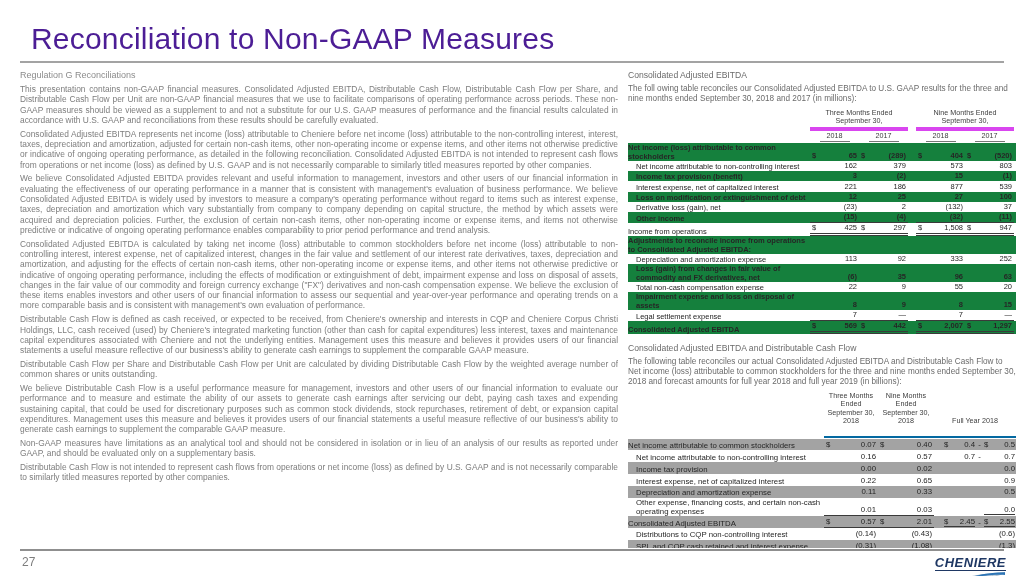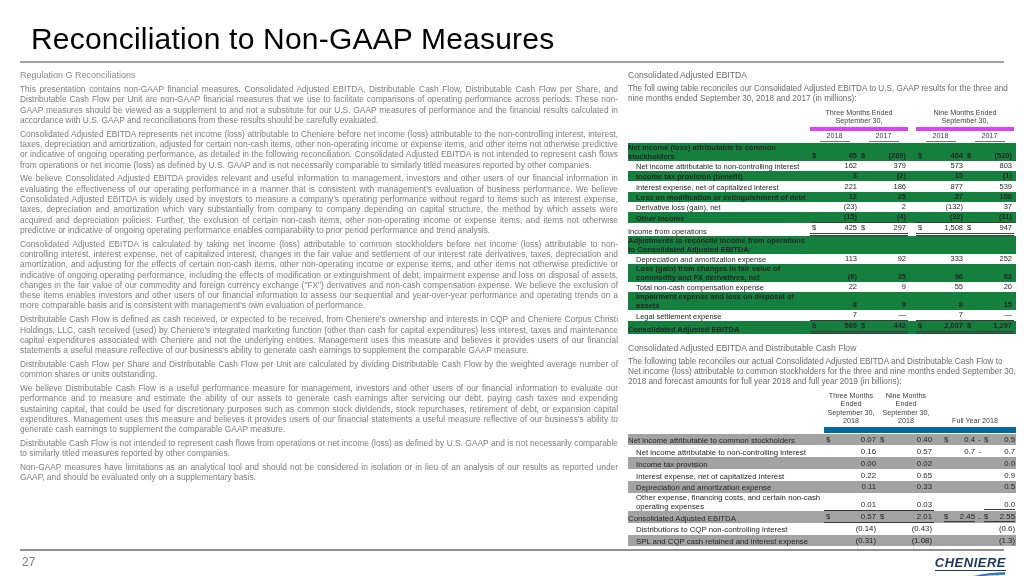--- a/index.html
+++ b/index.html
@@ -1,19 +1,19 @@
 <!DOCTYPE html>
 <html><head>
 <meta charset="utf-8">
 <style>
   html,body{margin:0;padding:0;width:1024px;height:576px;overflow:hidden;background:#ffffff;}
   .slide{position:relative;width:1024px;height:576px;background:#fff;font-family:"Liberation Sans",sans-serif;}
 
   
-  .page-title{position:absolute;left:31px;top:22px;margin:0;font-size:30px;font-weight:400;color:#000000;letter-spacing:.2px;}
+  .page-title{position:absolute;left:31px;top:22px;margin:0;font-size:30px;font-weight:400;color:#4c1d95;letter-spacing:.2px;}
   .title-rule{position:absolute;left:20px;width:984px;top:61px;height:2px;background:#a3a3a3;}
 
   
   .left-col{position:absolute;left:20px;top:70px;width:598px;height:478px;overflow:hidden;}
   .reg-heading{font-size:9px;color:#8c8c8c;margin:0 0 4px 0;}
   .para{font-size:8.4px;line-height:10.3px;color:#7d7d7d;text-align:justify;margin:0 0 3.5px 0;}
 
   
   .right-col{position:absolute;left:628px;top:70px;width:388px;height:478px;overflow:hidden;color:#262626;}
   .sec-heading{font-size:8.6px;color:#6b6b6b;margin:0 0 4px 0;}
@@ -34,21 +34,21 @@
   .ind1{padding-left:8px;box-sizing:border-box;flex:0 0 182px;}
   .tcell{flex:0 0 49px;display:flex;align-items:flex-end;box-sizing:border-box;padding:0 2px 1px 2px;}
   .cur{width:9px;text-align:left;}
   .num{flex:1;text-align:right;}
   .rule-single .bcell{border-bottom:1px solid #3a3a3a;}
   .rule-double .bcell{border-bottom:3px double #3a3a3a;}
 
   
   .t2head{display:flex;align-items:flex-end;font-size:7.2px;line-height:8.4px;color:#404040;margin-bottom:1px;}
   .t2spacer{flex:0 0 196px;}
-  .t2h{text-align:center;white-space:pre-line;border-bottom:6px solid #0369a1;padding-bottom:1px;box-sizing:border-box;}
+  .t2h{text-align:center;white-space:pre-line;border-bottom:2px solid #0369a1;padding-bottom:10px;box-sizing:border-box;}
   .t2h.c0{flex:0 0 54px;}
   .t2h.c1{flex:0 0 56px;}
   .t2h.c2{flex:0 0 82px;}
   .t2row{display:flex;align-items:flex-end;min-height:11.8px;font-size:7.8px;line-height:9.2px;}
   .t2row.shaded{background:#a3a3a3;}
   .t2lbl{flex:0 0 196px;box-sizing:border-box;padding-right:3px;}
   .t2lbl.ind1{padding-left:8px;flex:0 0 196px;}
   .lbl-rule{border-bottom:1px solid #3a3a3a;}
   .t2c{flex:0 0 54px;display:flex;align-items:flex-end;box-sizing:border-box;padding:0 2px 1px 2px;}
   .t2c.w2{flex:0 0 56px;}
@@ -76,22 +76,22 @@
   <div class="left-col">
     <div class="reg-heading">Regulation G Reconciliations</div>
     <div id="paras">
         <p class="para">This presentation contains non-GAAP financial measures. Consolidated Adjusted EBITDA, Distributable Cash Flow, Distributable Cash Flow per Share, and Distributable Cash Flow per Unit are non-GAAP financial measures that we use to facilitate comparisons of operating performance across periods. These non-GAAP measures should be viewed as a supplement to and not a substitute for our U.S. GAAP measures of performance and the financial results calculated in accordance with U.S. GAAP and reconciliations from these results should be carefully evaluated.</p>
         <p class="para">Consolidated Adjusted EBITDA represents net income (loss) attributable to Cheniere before net income (loss) attributable to the non-controlling interest, interest, taxes, depreciation and amortization, adjusted for certain non-cash items, other non-operating income or expense items, and other items not otherwise predictive or indicative of ongoing operating performance, as detailed in the following reconciliation. Consolidated Adjusted EBITDA is not intended to represent cash flows from operations or net income (loss) as defined by U.S. GAAP and is not necessarily comparable to similarly titled measures reported by other companies.</p>
         <p class="para">We believe Consolidated Adjusted EBITDA provides relevant and useful information to management, investors and other users of our financial information in evaluating the effectiveness of our operating performance in a manner that is consistent with management's evaluation of business performance. We believe Consolidated Adjusted EBITDA is widely used by investors to measure a company's operating performance without regard to items such as interest expense, taxes, depreciation and amortization which vary substantially from company to company depending on capital structure, the method by which assets were acquired and depreciation policies. Further, the exclusion of certain non-cash items, other non-operating income or expense items, and items not otherwise predictive or indicative of ongoing operating performance enables comparability to prior period performance and trend analysis.</p>
         <p class="para">Consolidated Adjusted EBITDA is calculated by taking net income (loss) attributable to common stockholders before net income (loss) attributable to non-controlling interest, interest expense, net of capitalized interest, changes in the fair value and settlement of our interest rate derivatives, taxes, depreciation and amortization, and adjusting for the effects of certain non-cash items, other non-operating income or expense items, and other items not otherwise predictive or indicative of ongoing operating performance, including the effects of modification or extinguishment of debt, impairment expense and loss on disposal of assets, changes in the fair value of our commodity and foreign currency exchange ("FX") derivatives and non-cash compensation expense. We believe the exclusion of these items enables investors and other users of our financial information to assess our sequential and year-over-year performance and operating trends on a more comparable basis and is consistent with management's own evaluation of performance.</p>
         <p class="para">Distributable Cash Flow is defined as cash received, or expected to be received, from Cheniere's ownership and interests in CQP and Cheniere Corpus Christi Holdings, LLC, cash received (used) by Cheniere's integrated marketing function (other than cash for capital expenditures) less interest, taxes and maintenance capital expenditures associated with Cheniere and not the underlying entities. Management uses this measure and believes it provides users of our financial statements a useful measure reflective of our business's ability to generate cash earnings to supplement the comparable GAAP measure.</p>
         <p class="para">Distributable Cash Flow per Share and Distributable Cash Flow per Unit are calculated by dividing Distributable Cash Flow by the weighted average number of common shares or units outstanding.</p>
         <p class="para">We believe Distributable Cash Flow is a useful performance measure for management, investors and other users of our financial information to evaluate our performance and to measure and estimate the ability of our assets to generate cash earnings after servicing our debt, paying cash taxes and expending sustaining capital, that could be used for discretionary purposes such as common stock dividends, stock repurchases, retirement of debt, or expansion capital expenditures. Management uses this measure and believes it provides users of our financial statements a useful measure reflective of our business's ability to generate cash earnings to supplement the comparable GAAP measure.</p>
+        <p class="para">Non-GAAP measures have limitations as an analytical tool and should not be considered in isolation or in lieu of an analysis of our results as reported under GAAP, and should be evaluated only on a supplementary basis.</p>
         <p class="para">Distributable Cash Flow is not intended to represent cash flows from operations or net income (loss) as defined by U.S. GAAP and is not necessarily comparable to similarly titled measures reported by other companies.</p>
-        <p class="para">Non-GAAP measures have limitations as an analytical tool and should not be considered in isolation or in lieu of an analysis of our results as reported under GAAP, and should be evaluated only on a supplementary basis.</p>
       </div>
   </div>
 
   <div class="right-col">
     <div class="sec-heading">Consolidated Adjusted EBITDA</div>
     <p class="sec-intro">The foll owing table reconciles our Consolidated Adjusted EBITDA to U.S. GAAP results for the three and nine months ended September 30, 2018 and 2017 (in millions):</p>
 
     <div class="t" id="t1">
         <div class="thead">
           <div class="tspacer"></div>

